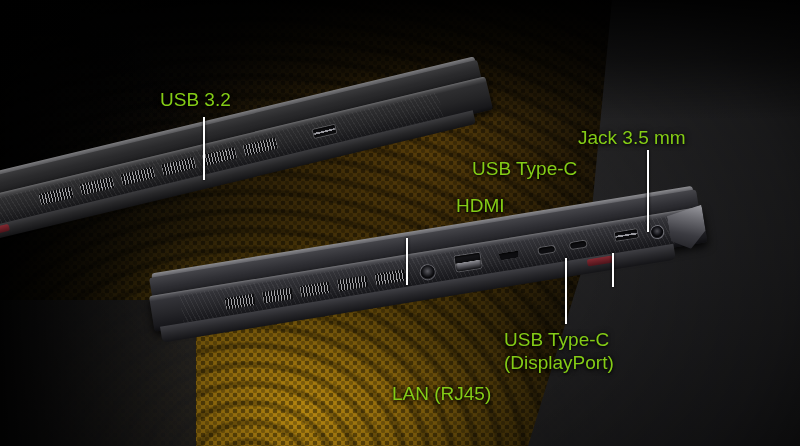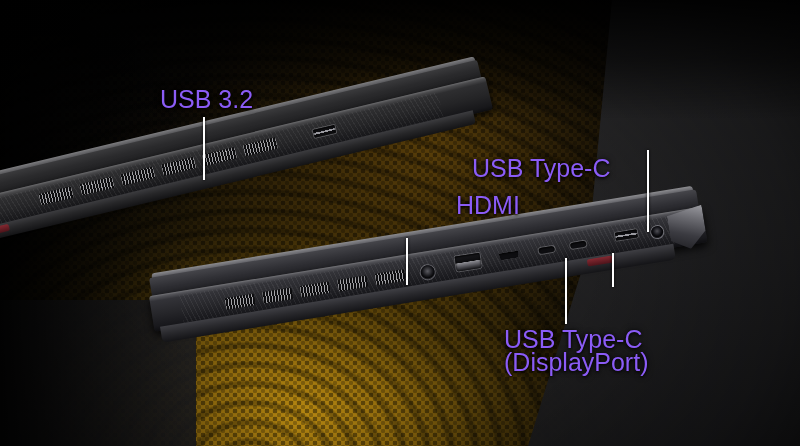--- a/index.html
+++ b/index.html
@@ -183,21 +183,21 @@
     background:radial-gradient(circle at 50% 42%, #4f4f55 0%, #15151a 42%, #050507 60%, #33333a 80%, #101013 100%);
     box-shadow:0 0 0 1px rgba(170,170,178,.55);}
 
   
   .endcap{
     position:absolute;background:linear-gradient(200deg,#9b9ba1 0%,#6d6d73 28%,#3b3b41 62%,#1b1b1f 100%);
   }
 
   
   .label{
-    position:absolute;color:#8b5cf6;font-size:25px;line-height:23px;
+    position:absolute;color:#84cc16;font-size:19px;line-height:23px;
     white-space:pre-line;text-shadow:0 1px 3px rgba(0,0,0,.95),0 0 6px rgba(0,0,0,.8);
   }
   .leader{
     position:absolute;width:2px;background:#ffffff;
     box-shadow:0 0 3px rgba(0,0,0,.9);
   }
 </style>
 </head>
 <body>
 
@@ -260,24 +260,26 @@
   </div>
 
   <div class="leader" style="left:203px;top:117px;height:63px;"></div>
   <div class="leader" style="left:647px;top:150px;height:82px;"></div>
   <div class="leader" style="left:406px;top:238px;height:47px;"></div>
   <div class="leader" style="left:612px;top:253px;height:34px;"></div>
   <div class="leader" style="left:565px;top:258px;height:66px;"></div>
 
   <div class="label" style="left:160px;top:88px;">USB 3.2</div>
 
+  <div class="label" style="left:578px;top:126px;">Jack 3.5 mm</div>
 
   <div class="label" style="left:472px;top:157px;">USB Type-C</div>
 
   <div class="label" style="left:456px;top:194px;">HDMI</div>
 
 
 
   <div class="label" style="left:504px;top:328px;">USB Type-C
 (DisplayPort)</div>
 
+  <div class="label" style="left:392px;top:382px;">LAN (RJ45)</div>
 
 </div>
 
 </body></html>

